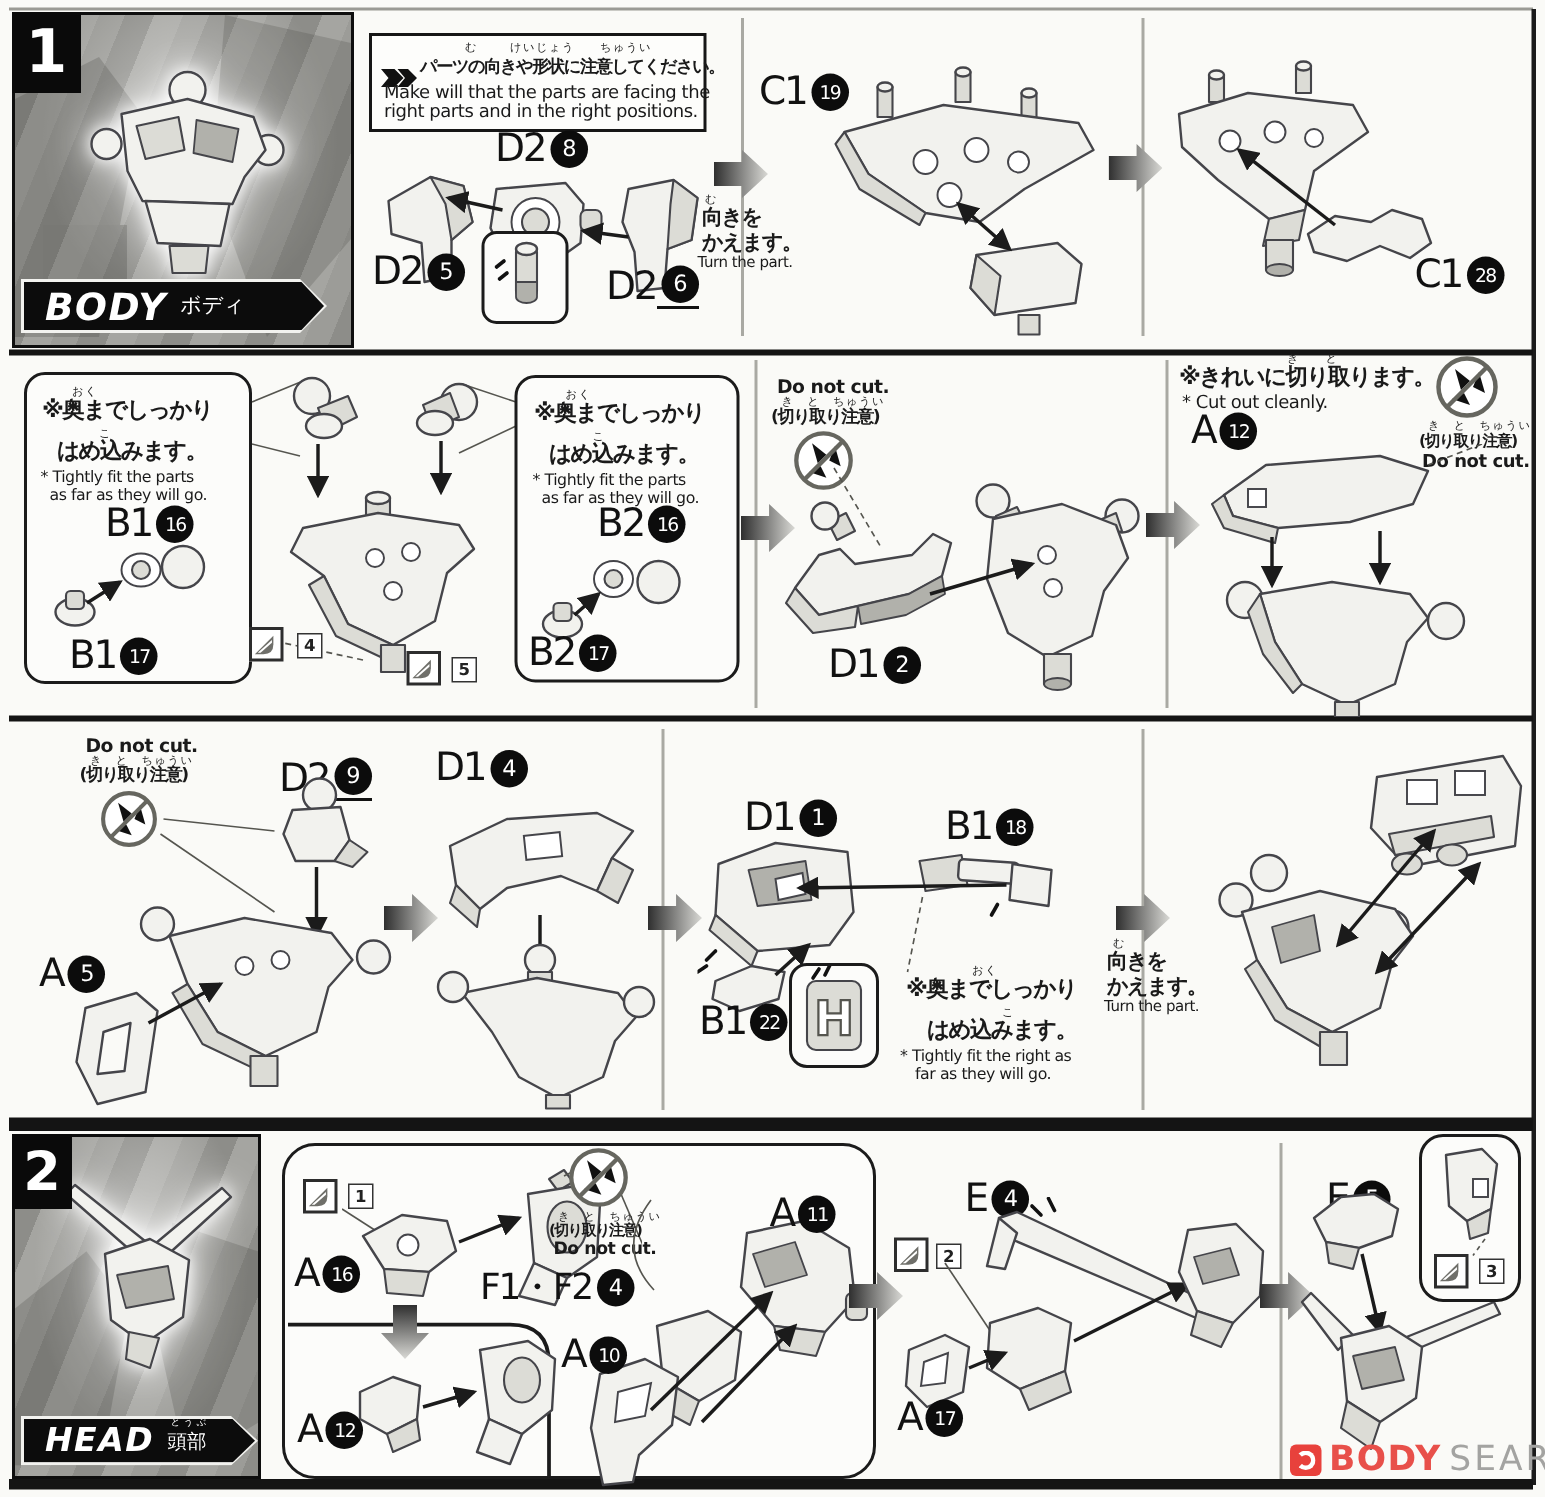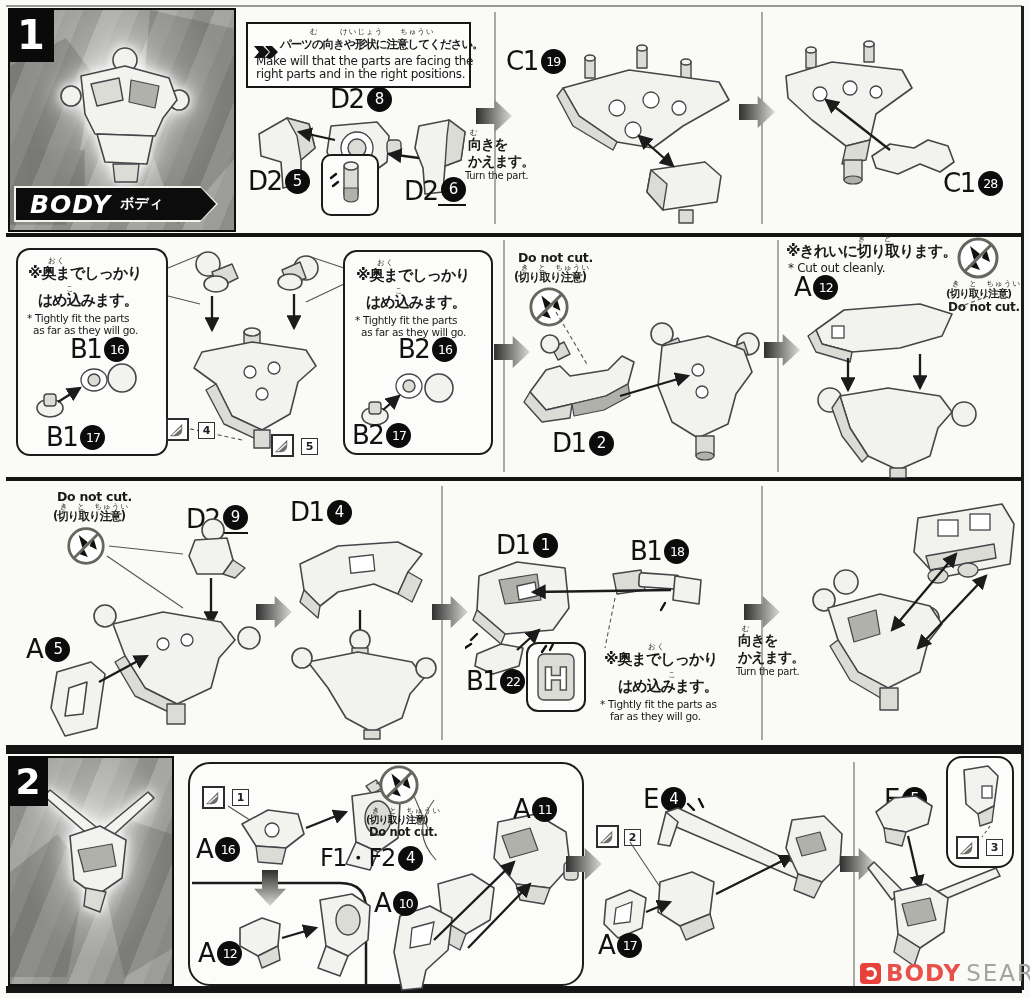--- a/index.html
+++ b/index.html
@@ -13,21 +13,21 @@
   .photo{position:absolute;border:2px solid #0e0e0e;box-sizing:border-box;background:
     radial-gradient(ellipse at 52% 38%, rgba(255,255,255,.5), rgba(255,255,255,0) 60%),
     repeating-linear-gradient(112deg,#9c9c98 0 16px,#8d8d89 16px 34px,#a5a5a1 34px 52px),
     linear-gradient(160deg,#8b8b87,#72726d);}
   .photo svg.subject{position:absolute;filter:drop-shadow(0 0 5px rgba(255,255,255,.95)) drop-shadow(0 0 11px rgba(255,255,255,.85));}
   .tab{position:absolute;background:#0a0a0a;color:#fff;display:flex;align-items:center;justify-content:center;font-weight:bold;}
   .banner{position:absolute;background:#f2f2ef;clip-path:polygon(0 0,calc(100% - 18px) 0,100% 50%,calc(100% - 18px) 100%,0 100%);padding:2px;box-sizing:border-box;}
   .banner-black{width:100%;height:100%;background:#0c0c0c;clip-path:polygon(0 0,calc(100% - 15px) 0,100% 50%,calc(100% - 15px) 100%,0 100%);
     display:flex;align-items:center;gap:9px;padding-left:14px;box-sizing:border-box;}
   .banner-en{color:#fff;font-style:italic;font-weight:bold;letter-spacing:1px;}
-  .banner-jp{color:#fff;font-weight:bold;position:relative;}
+  .banner-jp{color:#fff;font-weight:normal;position:relative;}
   .banner-furi{position:absolute;top:-8px;left:2px;font-size:6.5px;font-style:normal;letter-spacing:2px;white-space:nowrap;}
   
   .pl{position:absolute;display:flex;align-items:center;font-weight:normal;font-size:26px;letter-spacing:-1.5px;color:#111;white-space:nowrap;}
   .pl .pc{display:inline-flex;align-items:center;justify-content:center;width:25px;height:25px;border-radius:50%;
           background:#0c0c0c;color:#fff;font-size:15px;letter-spacing:-1px;margin-left:3px;flex:none;}
   .pl .pc.two{font-size:12.5px;}
   .pl .un{display:inline-block;border-bottom:2.5px solid #111;padding-bottom:2px;line-height:0;}
   
   .rbox{position:absolute;border:2.5px solid #1b1b1b;border-radius:14px;background:#fcfcfa;box-sizing:border-box;}
   .warnbox{position:absolute;border:2.5px solid #161616;background:#fdfdfb;box-sizing:border-box;}
@@ -472,21 +472,21 @@
       <rect class="sc" x="10" y="10" width="36" height="46" rx="6"></rect>
       <text x="28" y="46" text-anchor="middle" font-size="32" font-weight="bold" fill="#fff" stroke="#55554f" stroke-width="1.5">H</text>
       <line class="tk" x1="14" y1="8" x2="18" y2="2"></line>
       <line class="tk" x1="22" y1="6" x2="25" y2="0"></line>
     </svg>
   </div>
   <span class="furi" style="left:648px;top:642px;">おく</span>
   <span class="abs jpb" style="left:604px;top:650px;font-size:15px;">※奥までしっかり</span>
   <span class="furi" style="left:668px;top:670px;">こ</span>
   <span class="abs jpb" style="left:618px;top:677px;font-size:15px;">はめ込みます。</span>
-  <span class="abs ent" style="left:600px;top:698px;font-size:10.5px;">* Tightly fit the parts as</span>
+  <span class="abs ent" style="left:600px;top:698px;font-size:10.5px;">* Tightly fit the right as</span>
   <span class="abs ent" style="left:610px;top:710px;font-size:10.5px;">far as they will go.</span>
 
   <div class="vline" style="left:761px;top:486px;height:254px;"></div>
   <div class="garrow" style="left:744px;top:596px;"></div>
 
   <span class="furi" style="left:742px;top:624px;">む</span>
   <span class="abs jpb" style="left:738px;top:632px;font-size:14px;">向きを</span>
   <span class="abs jpb" style="left:738px;top:649px;font-size:14px;">かえます。</span>
   <span class="abs ent" style="left:736px;top:666px;font-size:10px;">Turn the part.</span>
 
@@ -516,20 +516,29 @@
     <svg class="subject" viewBox="0 0 130 140" style="left:20px;top:22px;width:130px;height:140px;">
       <path class="p" d="M62,58 L14,16 L20,10 L70,50 Z"></path>
       <path class="p" d="M70,52 L118,12 L124,18 L78,60 Z"></path>
       <path class="p" d="M40,56 L70,46 L96,60 L92,98 L66,116 L44,100 Z"></path>
       <path class="d" d="M48,70 L82,64 L86,86 L54,92 Z"></path>
       <path class="sc" d="M56,108 L76,112 L70,132 L54,126 Z"></path>
     </svg>
   </div>
   <div class="tab" style="left:8px;top:756px;width:40px;height:50px;font-size:36px;">
     <span>2</span>
+  </div>
+  <div class="banner" style="left:14px;top:944px;width:158px;height:33px;">
+    <div class="banner-black">
+      <span class="banner-en" style="font-size:22px;">HEAD</span>
+      <span class="banner-jp" style="font-size:13px;">
+        <span class="banner-furi">とうぶ</span>
+        <span>頭部</span>
+      </span>
+    </div>
   </div>
 
   <div class="rbox" style="left:188px;top:762px;width:396px;height:224px;border-radius:22px;">
     <svg width="396" height="224" viewBox="0 0 396 224" style="position:absolute;left:0;top:0;">
       <path d="M2,119 L150,119 Q176,119 176,145 L176,221" fill="none" stroke="#1b1b1b" stroke-width="2.5"></path>
     </svg>
   </div>
   <div class="flag" style="left:202px;top:786px;">
     <svg viewBox="0 0 20 20" width="19" height="19">
         <path d="M2,17 L15,4 L15,10 Q15,17 8,17 z" fill="#6f6f6a"></path>

